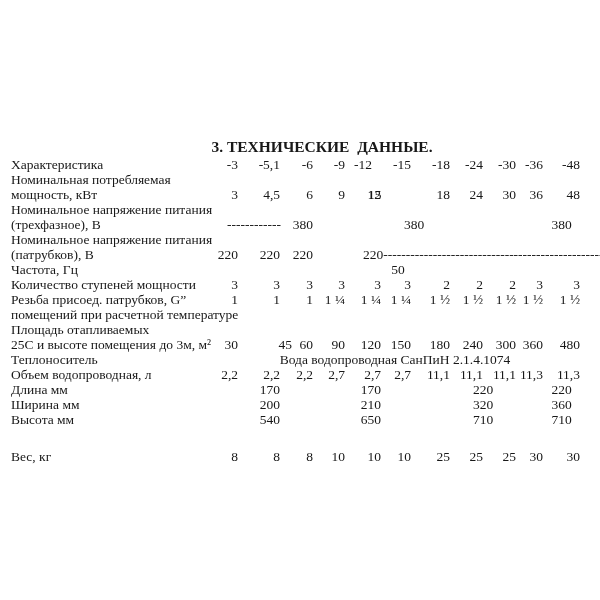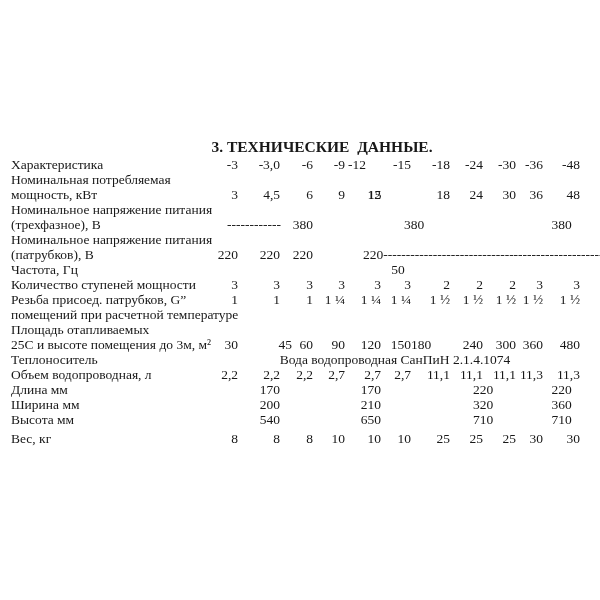--- a/index.html
+++ b/index.html
@@ -20,24 +20,24 @@
 </head>
 <body>
 
 <div class="page">
   <div class="content">
     <div class="title">3. ТЕХНИЧЕСКИЕ  ДАННЫЕ.</div>
     <div id="table-body">
         <div class="row">
           <span class="lab">Характеристика</span>
           <span class="cell" style="left: 210px; width: 28px; text-align: right;">-3</span>
-          <span class="cell" style="left: 238px; width: 42px; text-align: right;">-3,0</span>
+          <span class="cell" style="left: 238px; width: 42px; text-align: right;">-5,1</span>
           <span class="cell" style="left: 280px; width: 33px; text-align: right;">-6</span>
           <span class="cell" style="left: 313px; width: 32px; text-align: right;">-9</span>
-          <span class="cell" style="left: 330px; width: 36px; text-align: right; font-family: Liberation Serif, serif;">-12</span>
+          <span class="cell" style="left: 345px; width: 36px; text-align: center; font-family: Liberation Serif, serif;">-12</span>
           <span class="cell" style="left: 381px; width: 30px; text-align: right;">-15</span>
           <span class="cell" style="left: 411px; width: 39px; text-align: right;">-18</span>
           <span class="cell" style="left: 450px; width: 33px; text-align: right;">-24</span>
           <span class="cell" style="left: 483px; width: 33px; text-align: right;">-30</span>
           <span class="cell" style="left: 516px; width: 27px; text-align: right;">-36</span>
           <span class="cell" style="left: 543px; width: 37px; text-align: right;">-48</span>
         </div>
         <div class="row">
           <span class="lab">Номинальная потребляемая</span>
         </div>
@@ -114,21 +114,21 @@
           <span class="lab">Площадь отапливаемых</span>
         </div>
         <div class="row">
           <span class="lab">25С и высоте помещения до 3м, м²</span>
           <span class="cell" style="left: 210px; width: 28px; text-align: right;">30</span>
           <span class="cell" style="left: 238px; width: 42px; text-align: right; margin-left: 12px;">45</span>
           <span class="cell" style="left: 280px; width: 33px; text-align: right;">60</span>
           <span class="cell" style="left: 313px; width: 32px; text-align: right;">90</span>
           <span class="cell" style="left: 345px; width: 36px; text-align: right;">120</span>
           <span class="cell" style="left: 381px; width: 30px; text-align: right;">150</span>
-          <span class="cell" style="left: 411px; width: 39px; text-align: left;">180</span>
+          <span class="cell" style="left: 411px; width: 39px; text-align: right;">180</span>
           <span class="cell" style="left: 450px; width: 33px; text-align: right;">240</span>
           <span class="cell" style="left: 483px; width: 33px; text-align: right;">300</span>
           <span class="cell" style="left: 516px; width: 27px; text-align: right;">360</span>
           <span class="cell" style="left: 543px; width: 37px; text-align: right;">480</span>
         </div>
         <div class="row">
           <span class="lab">Теплоноситель</span>
           <span class="cell" style="left: 210px; width: 370px; text-align: center;">Вода водопроводная СанПиН 2.1.4.1074</span>
         </div>
         <div class="row">
@@ -159,21 +159,21 @@
           <span class="cell" style="left: 450px; width: 66px; text-align: center;">320</span>
           <span class="cell" style="left: 543px; width: 37px; text-align: center;">360</span>
         </div>
         <div class="row">
           <span class="lab">Высота мм</span>
           <span class="cell" style="left: 238px; width: 42px; text-align: right;">540</span>
           <span class="cell" style="left: 345px; width: 36px; text-align: right;">650</span>
           <span class="cell" style="left: 450px; width: 66px; text-align: center;">710</span>
           <span class="cell" style="left: 543px; width: 37px; text-align: center;">710</span>
         </div>
-        <div class="row" style="margin-top: 4px;">
+        <div class="row" style="margin-top: 22px;">
           <span class="lab">Вес, кг</span>
           <span class="cell" style="left: 210px; width: 28px; text-align: right;">8</span>
           <span class="cell" style="left: 238px; width: 42px; text-align: right;">8</span>
           <span class="cell" style="left: 280px; width: 33px; text-align: right;">8</span>
           <span class="cell" style="left: 313px; width: 32px; text-align: right;">10</span>
           <span class="cell" style="left: 345px; width: 36px; text-align: right;">10</span>
           <span class="cell" style="left: 381px; width: 30px; text-align: right;">10</span>
           <span class="cell" style="left: 411px; width: 39px; text-align: right;">25</span>
           <span class="cell" style="left: 450px; width: 33px; text-align: right;">25</span>
           <span class="cell" style="left: 483px; width: 33px; text-align: right;">25</span>

